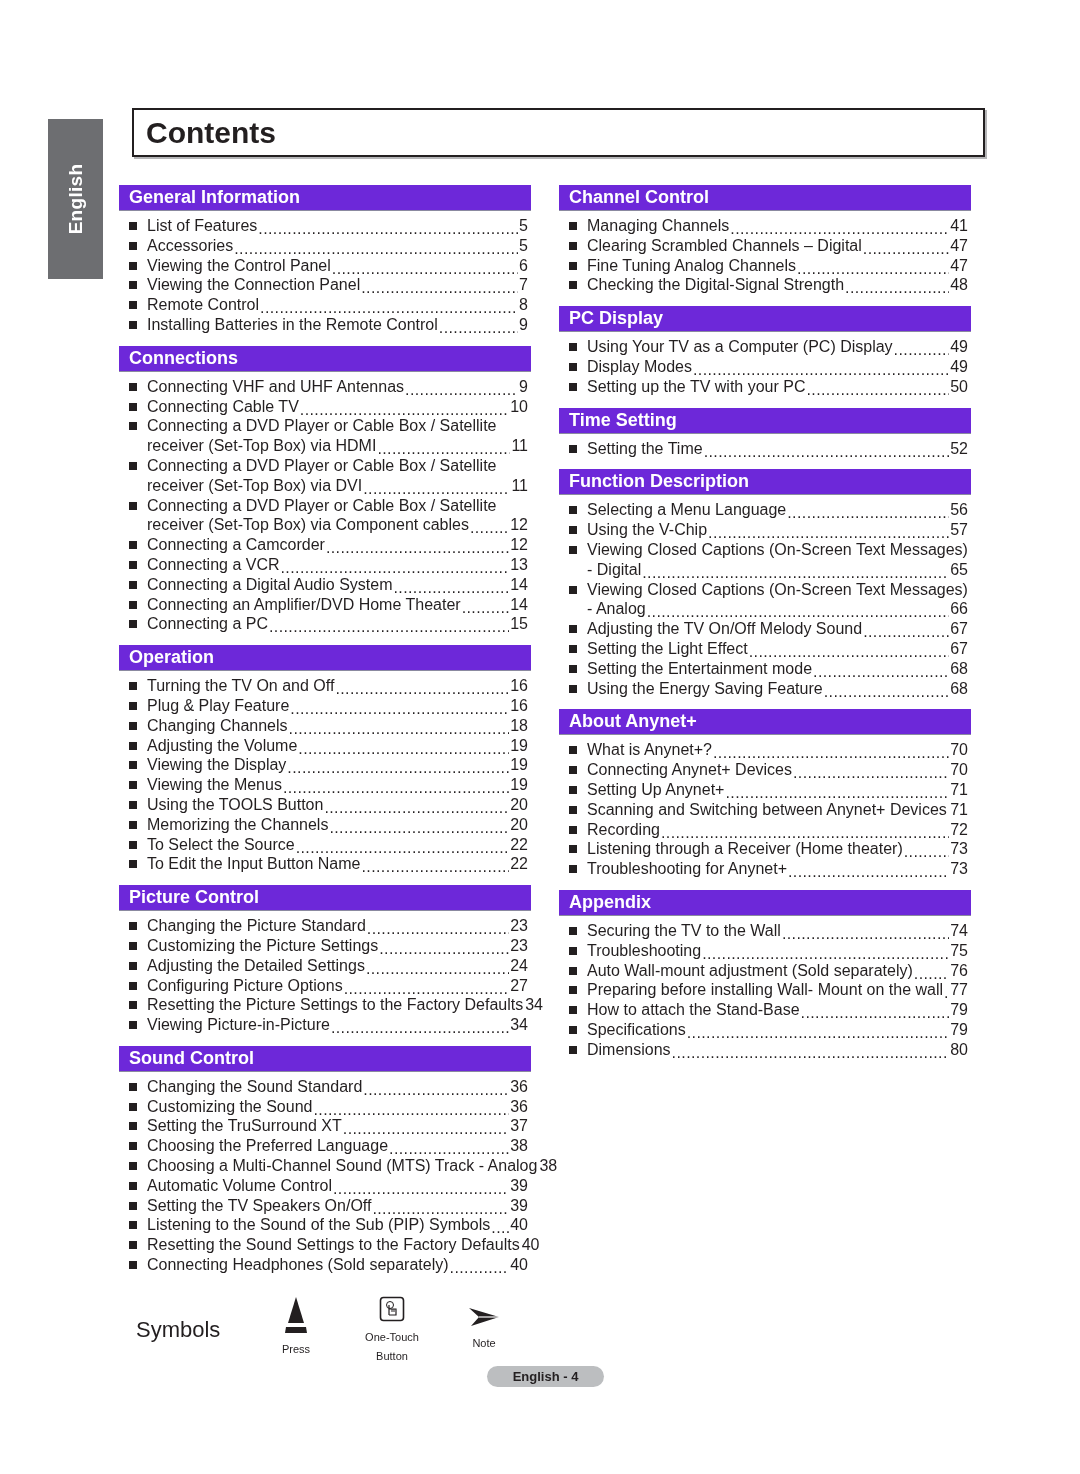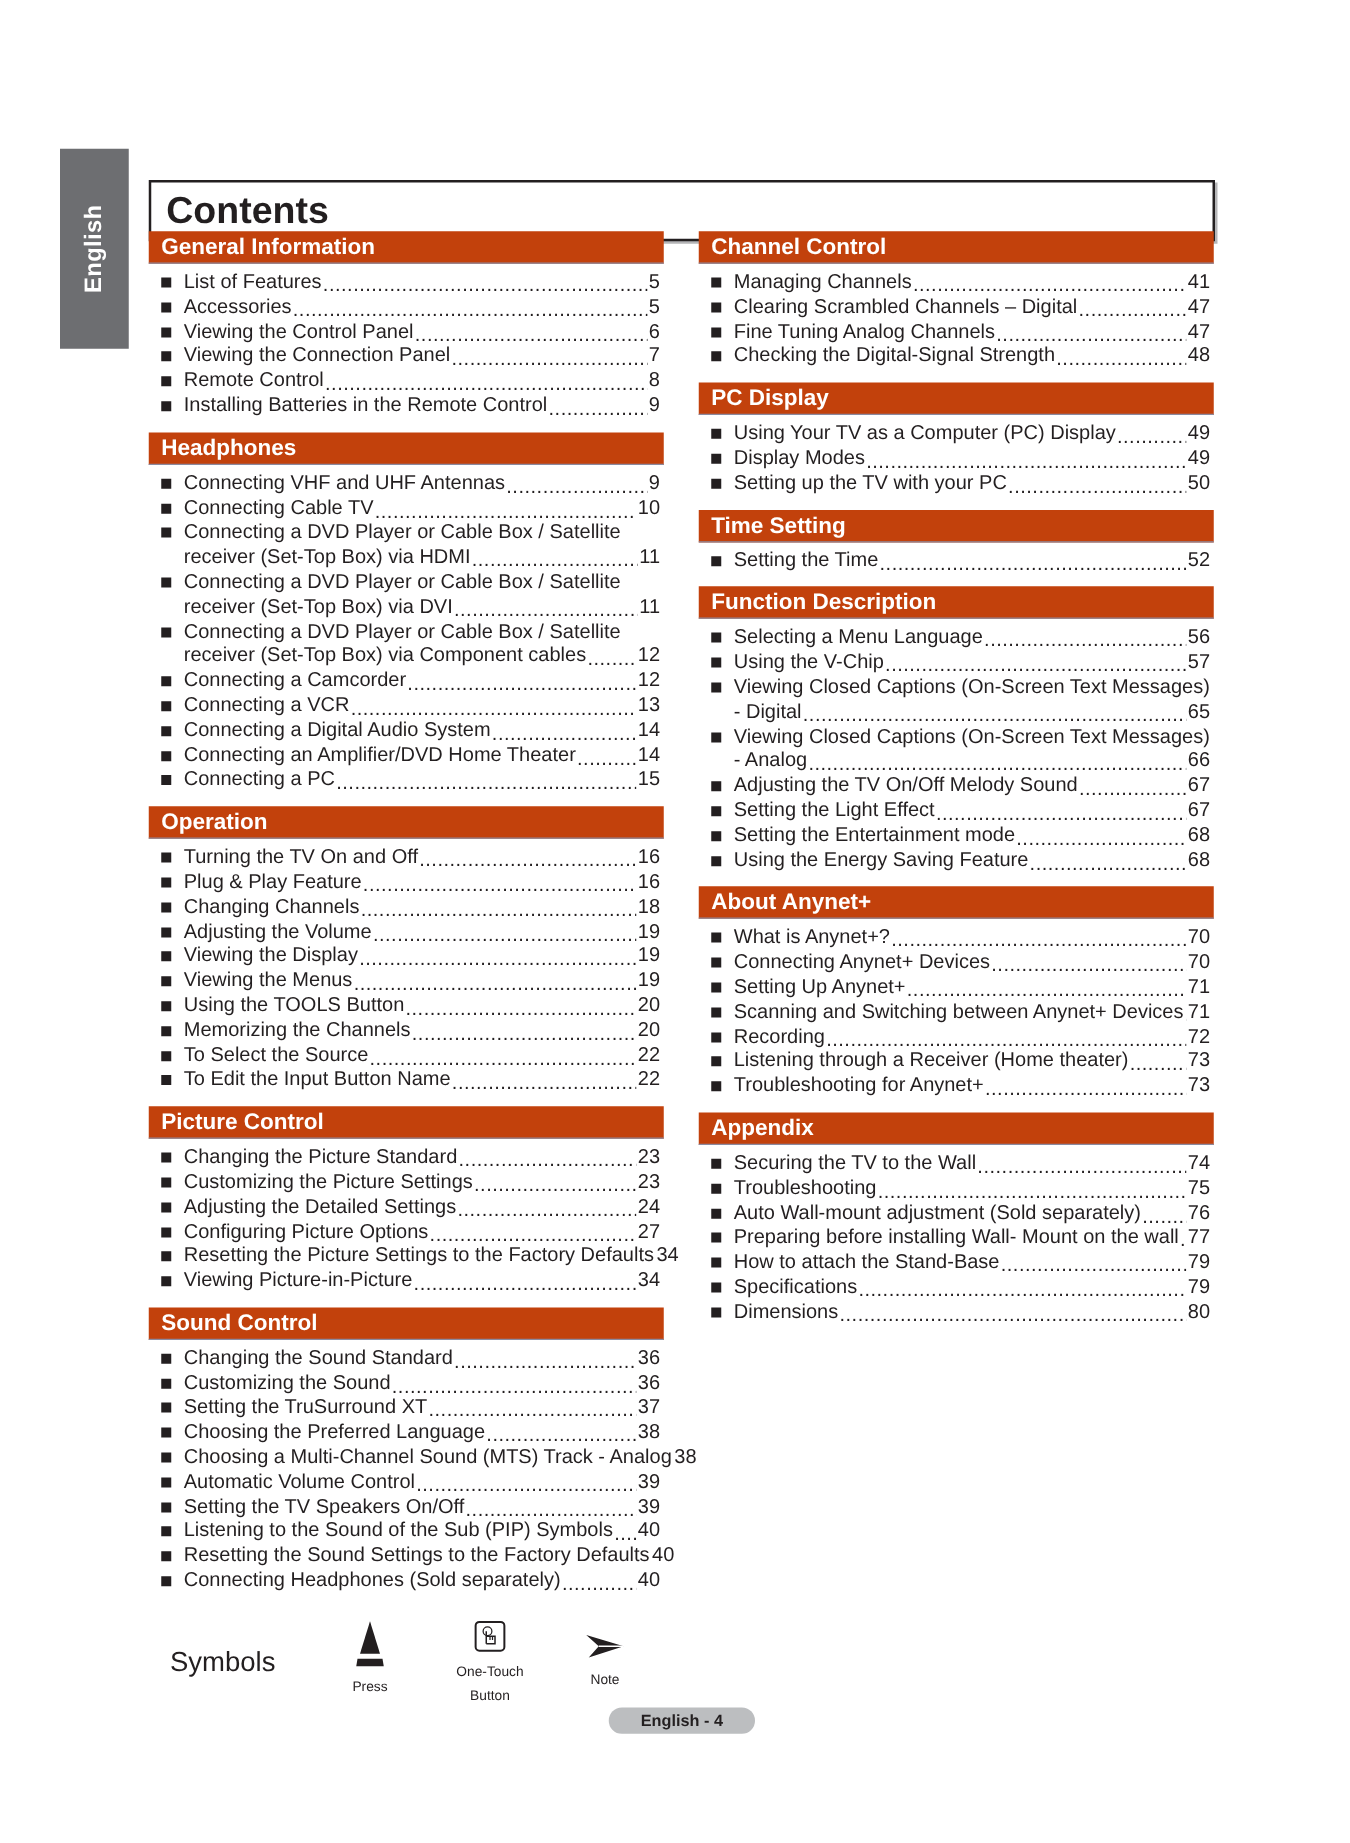--- a/index.html
+++ b/index.html
@@ -11,33 +11,33 @@
     position: absolute; left: 48px; top: 119px; width: 55px; height: 160px;
     background: #6d6e71;
   }
   .lang-tab span {
     position: absolute; left: 50%; top: 50%;
     transform: translate(-50%, -50%) rotate(-90deg);
     color: #ffffff; font-weight: bold; font-size: 19px; white-space: nowrap;
     letter-spacing: 0.3px;
   }
   .title-box {
-    position: absolute; left: 119px; top: 108px; width: 849px; height: 45px;
-    border: 2px solid #231f20; box-shadow: 2px 2px 0 #b5b5b7; margin-top: 36px;
+    position: absolute; left: 132px; top: 108px; width: 849px; height: 45px;
+    border: 2px solid #231f20; box-shadow: 2px 2px 0 #b5b5b7;
   }
   .title-box h1 {
     margin: 0; padding: 6px 0 0 12px; font-size: 30px; font-weight: bold;
     color: #231f20; line-height: 34px;
   }
   .col { position: absolute; top: 185px; width: 412px; }
   .col.left { left: 119px; }
   .col.right { left: 559px; }
   .section { margin: 0; }
   .sec-head {
-    background: #c2410c; height: 25px; color: #ffffff; font-weight: bold;
+    background: #6d28d9; height: 25px; color: #ffffff; font-weight: bold;
     font-size: 18px; line-height: 25px; padding-left: 10px;
     border-bottom: 1px solid #8b8aa0;
   }
   .items { list-style: none; margin: 0; padding: 5px 3px 0 10px; }
   .item {
     display: flex; align-items: flex-end; font-size: 16px; line-height: 19.8px;
     color: #231f20; position: relative; padding-left: 18px;
   }
   .item .bullet {
     position: absolute; left: 0; top: 6px; width: 8px; height: 8px; background: #231f20;
@@ -116,21 +116,21 @@
         <li class="item">
           <span class="bullet"></span>
           <span class="text">Installing Batteries in the Remote Control</span>
           <span class="dots"></span>
           <span class="page">9</span>
         </li>
       </ul>
       <div class="gap-l1"></div>
     </div>
     <div class="section">
-      <div class="sec-head">Headphones</div>
+      <div class="sec-head">Connections</div>
       <ul class="items">
         <li class="item">
           <span class="bullet"></span>
           <span class="text">Connecting VHF and UHF Antennas</span>
           <span class="dots"></span>
           <span class="page">9</span>
         </li>
         <li class="item">
           <span class="bullet"></span>
           <span class="text">Connecting Cable TV</span>

